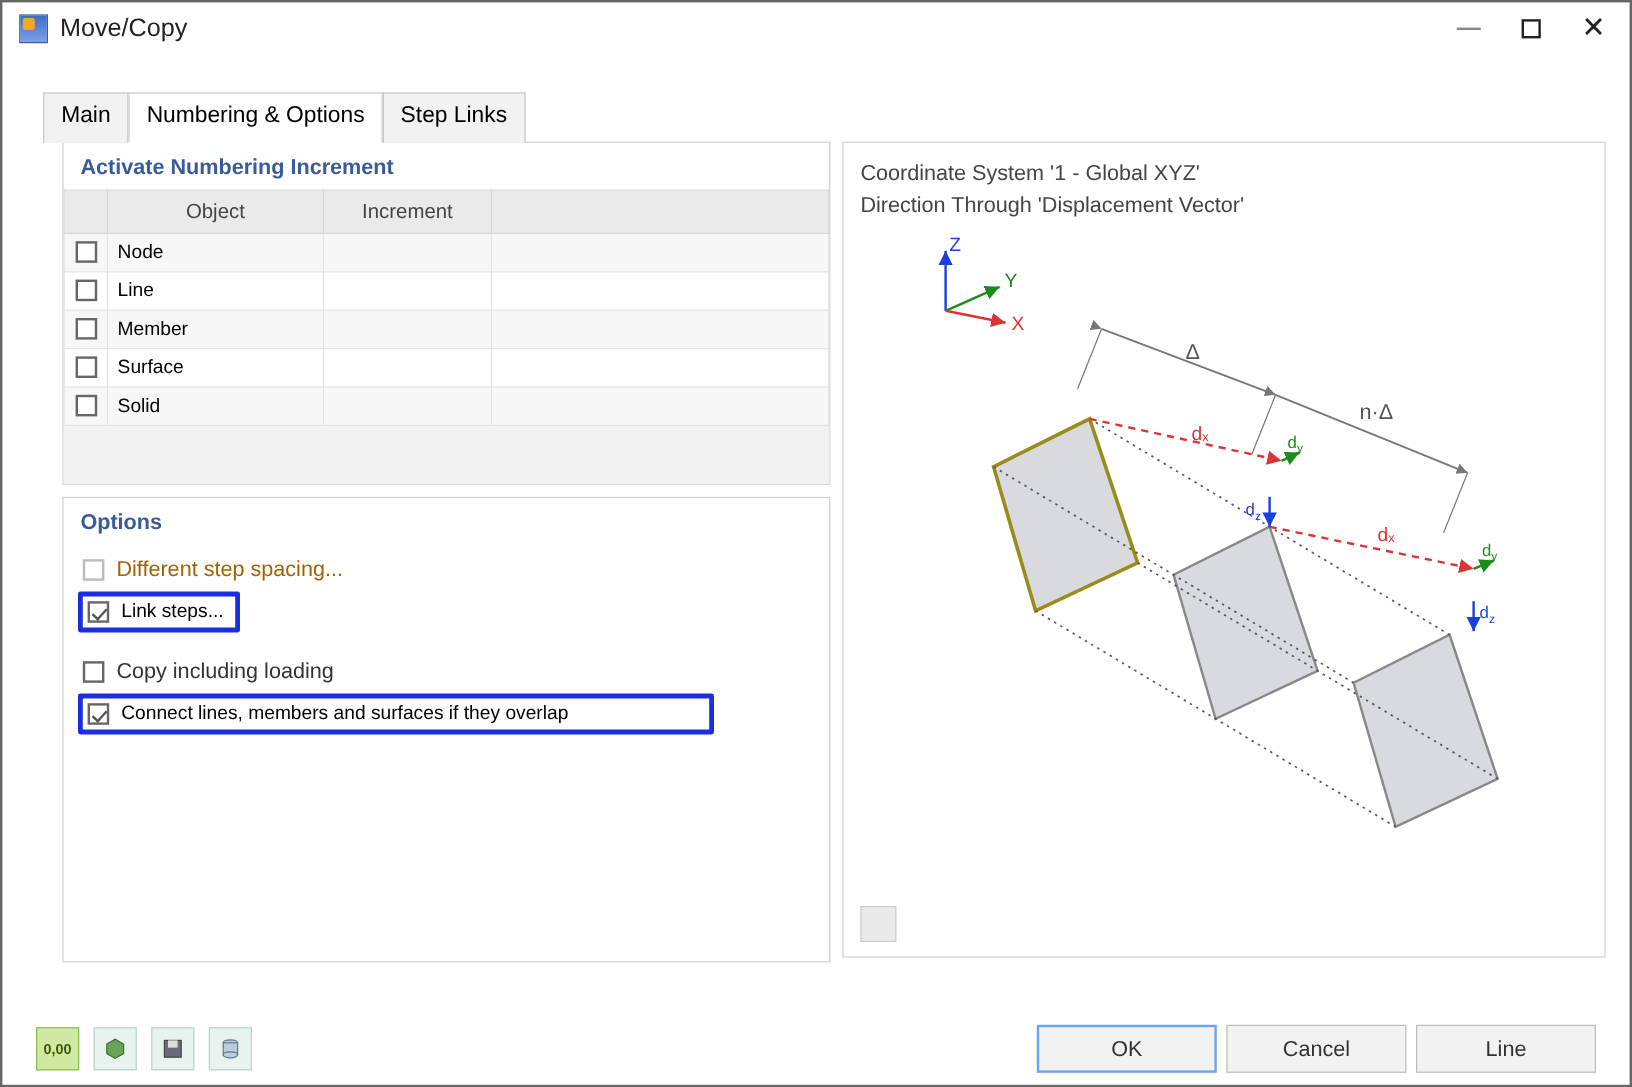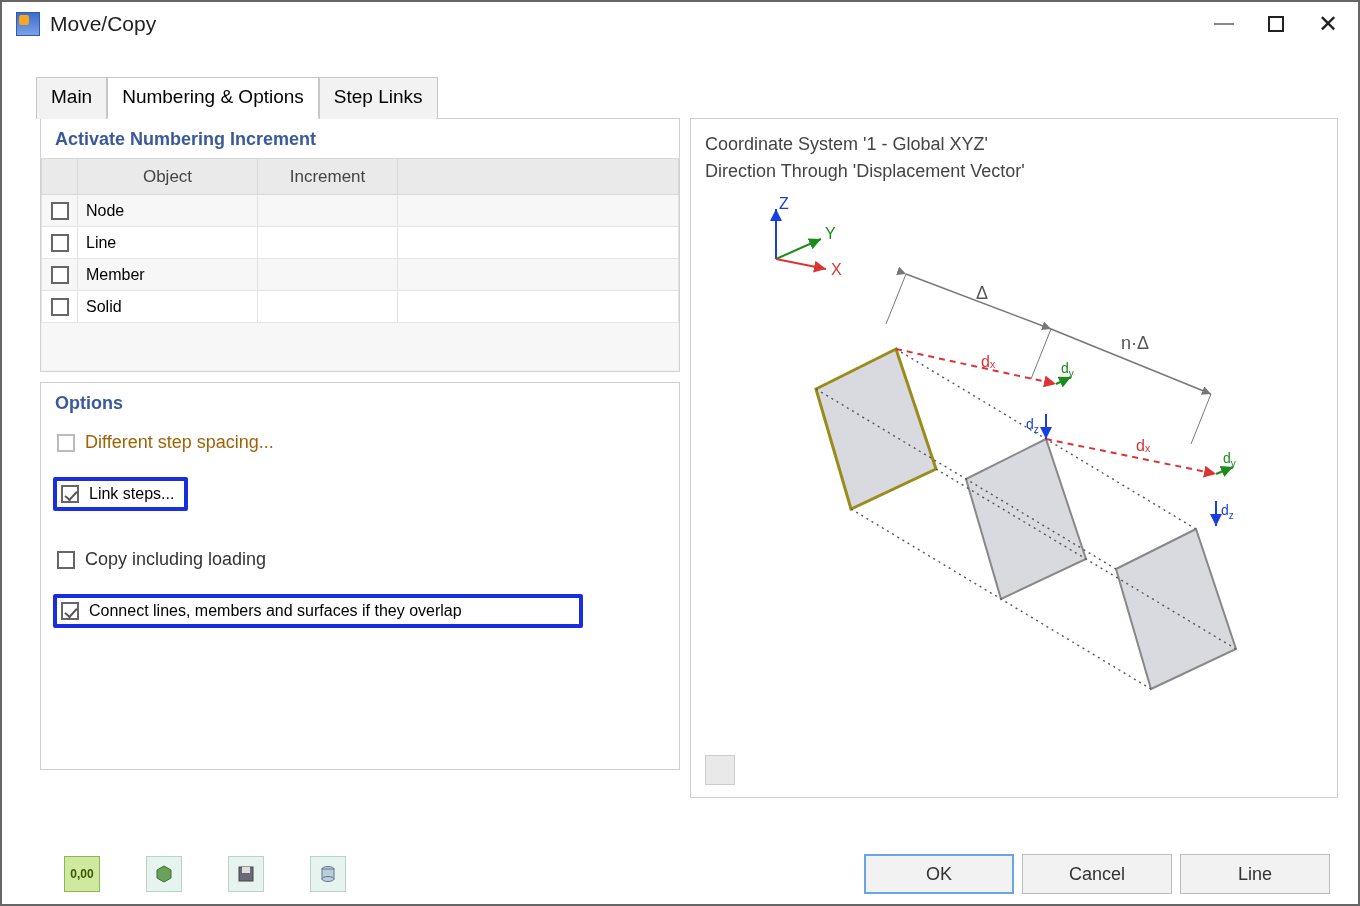--- a/index.html
+++ b/index.html
@@ -70,21 +70,21 @@
 .tab.active {
   background: #fff;
   border-bottom: 1px solid #fff;
   z-index: 2;
 }
 
 
 .content {
   display: flex;
   gap: 10px;
-  padding: 0 20px 0 38px;
+  padding: 0 20px 0 50px;
   justify-content: flex-end;
 }
 .panel-left {
   width: 640px;
   display: flex;
   flex-direction: column;
   gap: 10px;
 }
 .panel-right {
   flex: 1;
@@ -157,21 +157,21 @@
 }
 .opt-row.disabled { color: #a16207; }
 .highlight {
   border: 4px solid #1a2ee0;
   border-radius: 2px;
   display: inline-flex;
   padding: 4px 10px 4px 4px;
   align-items: center;
   gap: 10px;
 }
-.options-body .highlight { margin: 18px 0; }
+.options-body .highlight { margin: 2px 0; }
 
 
 .right-inner {
   border: 1px solid #d0d0d0;
   padding: 12px 14px;
   height: 680px;
   position: relative;
 }
 .right-inner .lbl {
   font-size: 18px;
@@ -201,21 +201,21 @@
 }
 .ft-icons {
   display: flex;
   gap: 12px;
 }
 .ft-icon {
   width: 36px; height: 36px;
   background: #e7f3ef;
   border: 1px solid #b8d3c8;
   display: flex; align-items: center; justify-content: center;
-  font-size: 12px; color: #2a6048; margin-left: 34px;
+  font-size: 12px; color: #2a6048;
 }
 .ft-icon.num { background: #cfe9a0; border-color: #8eb750; color: #3a5a00; font-weight: bold; }
 .footer .spacer { flex: 1; }
 .btn {
   width: 150px;
   height: 40px;
   background: #f2f2f2;
   border: 1px solid #bcbcbc;
   font-size: 18px;
   color: #333;
@@ -271,20 +271,26 @@
         </tr>
         <tr>
           <td class="chk"><span class="chkbox"></span></td>
           <td>Line</td>
           <td></td>
           <td></td>
         </tr>
         <tr>
           <td class="chk"><span class="chkbox"></span></td>
           <td>Member</td>
+          <td></td>
+          <td></td>
+        </tr>
+        <tr>
+          <td class="chk"><span class="chkbox"></span></td>
+          <td>Surface</td>
           <td></td>
           <td></td>
         </tr>
         <tr>
           <td class="chk"><span class="chkbox"></span></td>
           <td>Solid</td>
           <td></td>
           <td></td>
         </tr>
         <tr class="spare">

